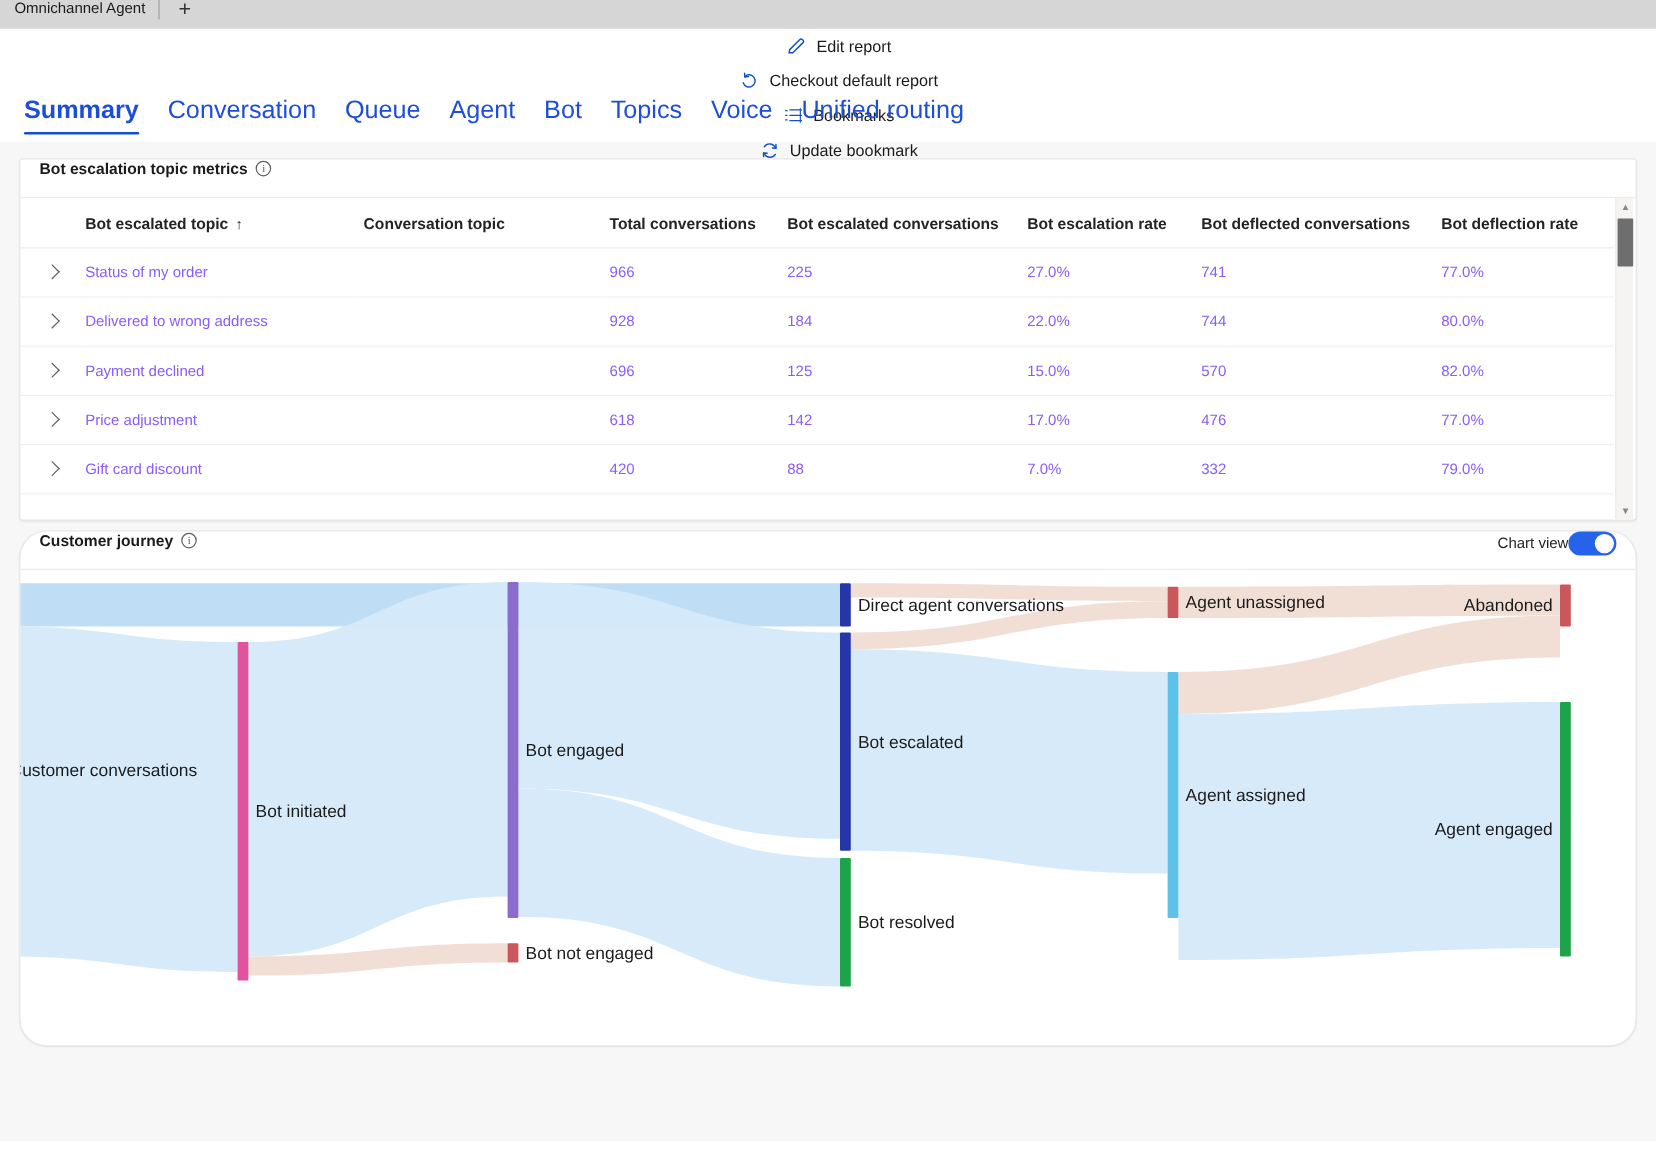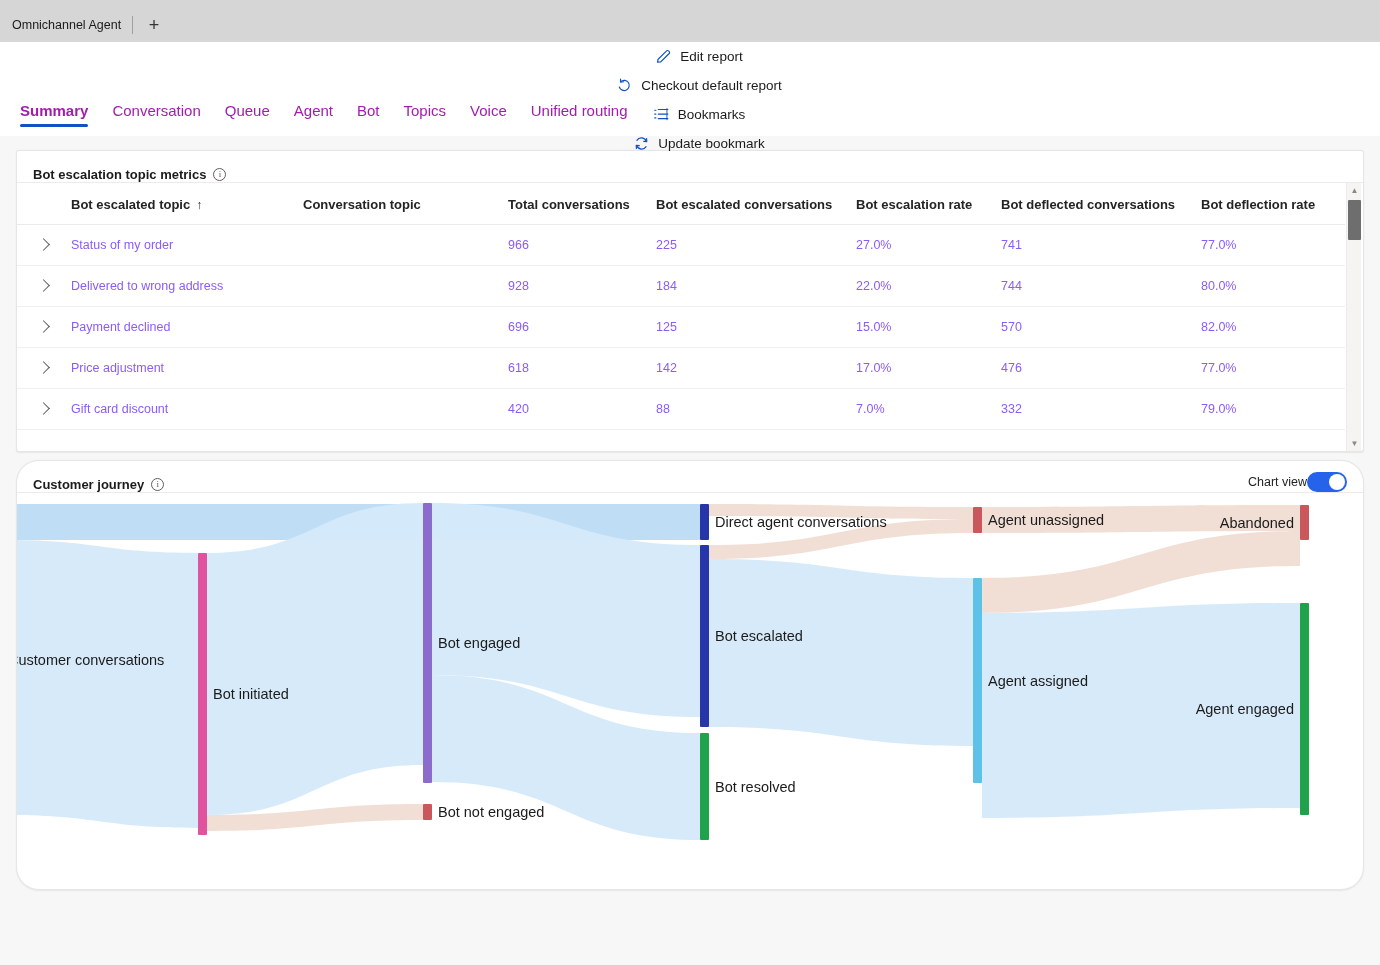--- a/index.html
+++ b/index.html
@@ -6,21 +6,21 @@
   html, body {
     margin: 0; padding: 0;
     width: 1380px; height: 965px;
     background: #ffffff;
     font-family: "Liberation Sans", sans-serif;
     overflow: hidden;
   }
 
   
   .tabstrip {
-    height: 42px;
+    height: 24px;
     background: #d6d6d6;
     display: flex;
     align-items: flex-end;
     position: relative;
   }
   .tab {
     height: 34px;
     display: flex;
     align-items: center;
     padding: 0 12px;
@@ -87,22 +87,22 @@
   .navtabs {
     height: 52px;
     display: flex;
     align-items: center;
     gap: 0;
     padding-left: 18px;
     background: #ffffff;
     border-bottom: 1px solid #ffffff;
   }
   .navtab {
-    font-size: 15px;
-    color: #a21caf;
+    font-size: 21px;
+    color: #1d4ed8;
     padding: 6px 12px 5px 12px;
     position: relative;
     white-space: nowrap;
   }
   .navtab:first-child { padding-left: 2px; }
   .navtab.selected { font-weight: bold; }
   .navtab.selected::after {
     content: "";
     position: absolute;
     left: 2px; right: 12px; bottom: -3px;
@@ -118,21 +118,21 @@
 
   .card {
     background: #ffffff;
     border: 1px solid #e6e6e6;
     border-radius: 3px;
     box-shadow: 0 0.5px 1.5px rgba(0,0,0,0.07);
   }
 
   .card-header {
     display: flex;
-    align-items: flex-end;
+    align-items: flex-start;
     height: 32px;
     padding: 0 16px;
     font-size: 13px;
     font-weight: bold;
     color: #1b1b1b;
     border-bottom: 1px solid #edebe9;
     justify-content: space-between;
   }
   .card-header-left { display: flex; align-items: center; gap: 7px; }
   .info-icon {

